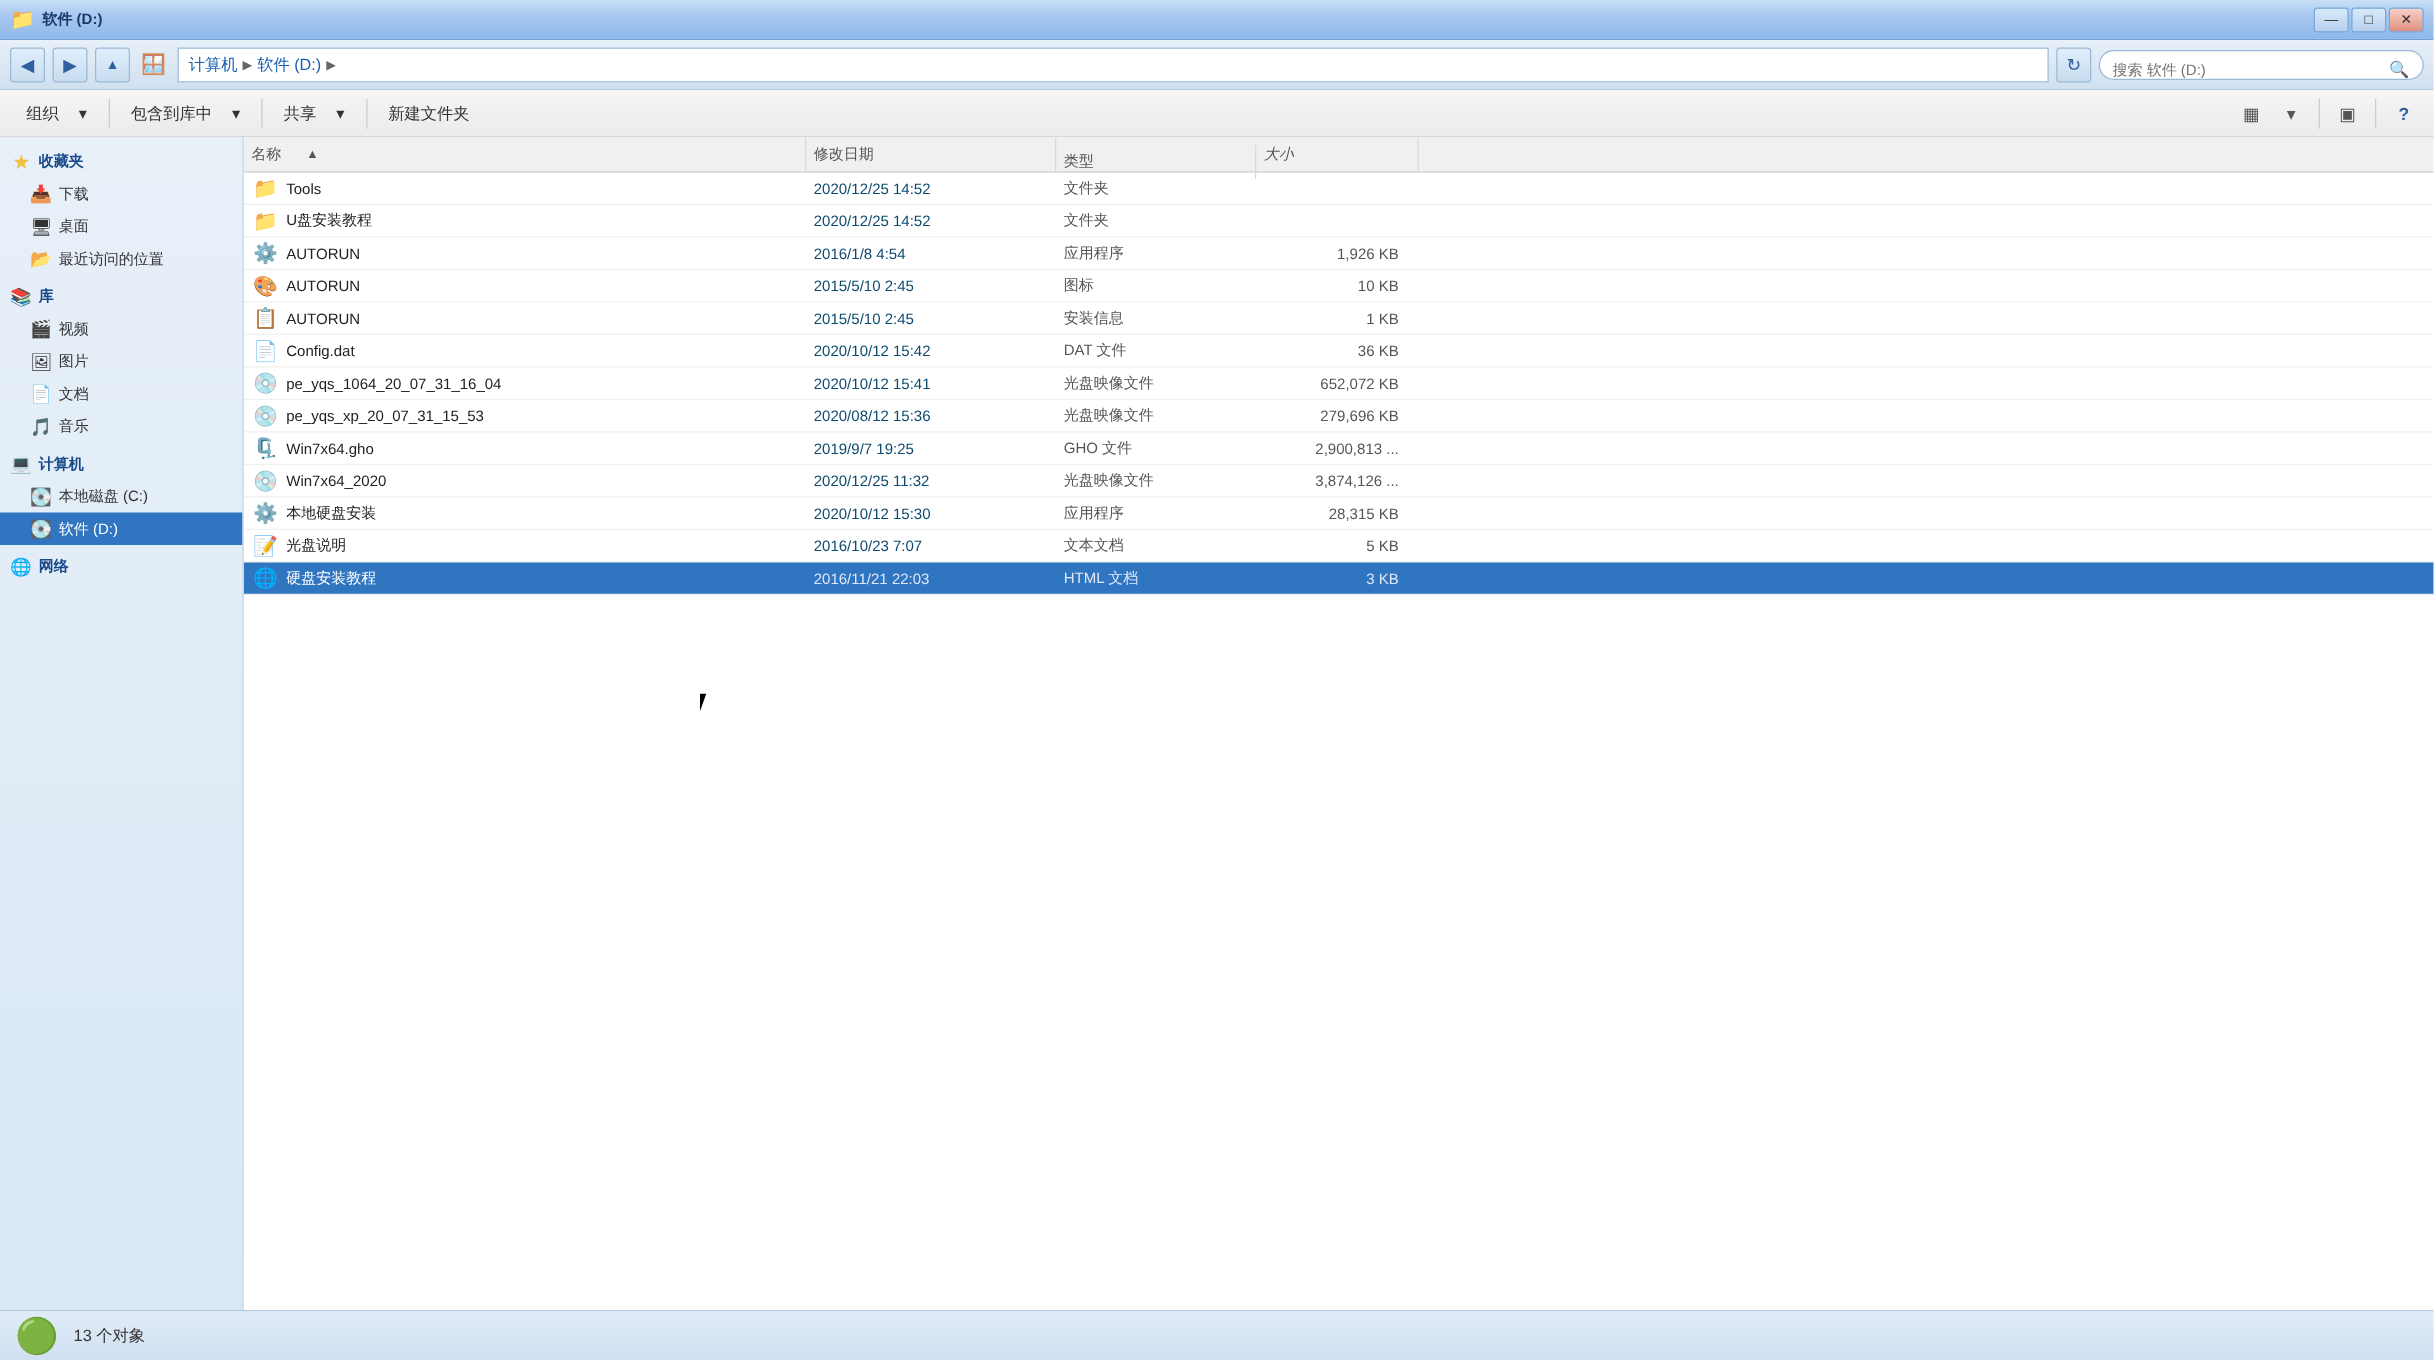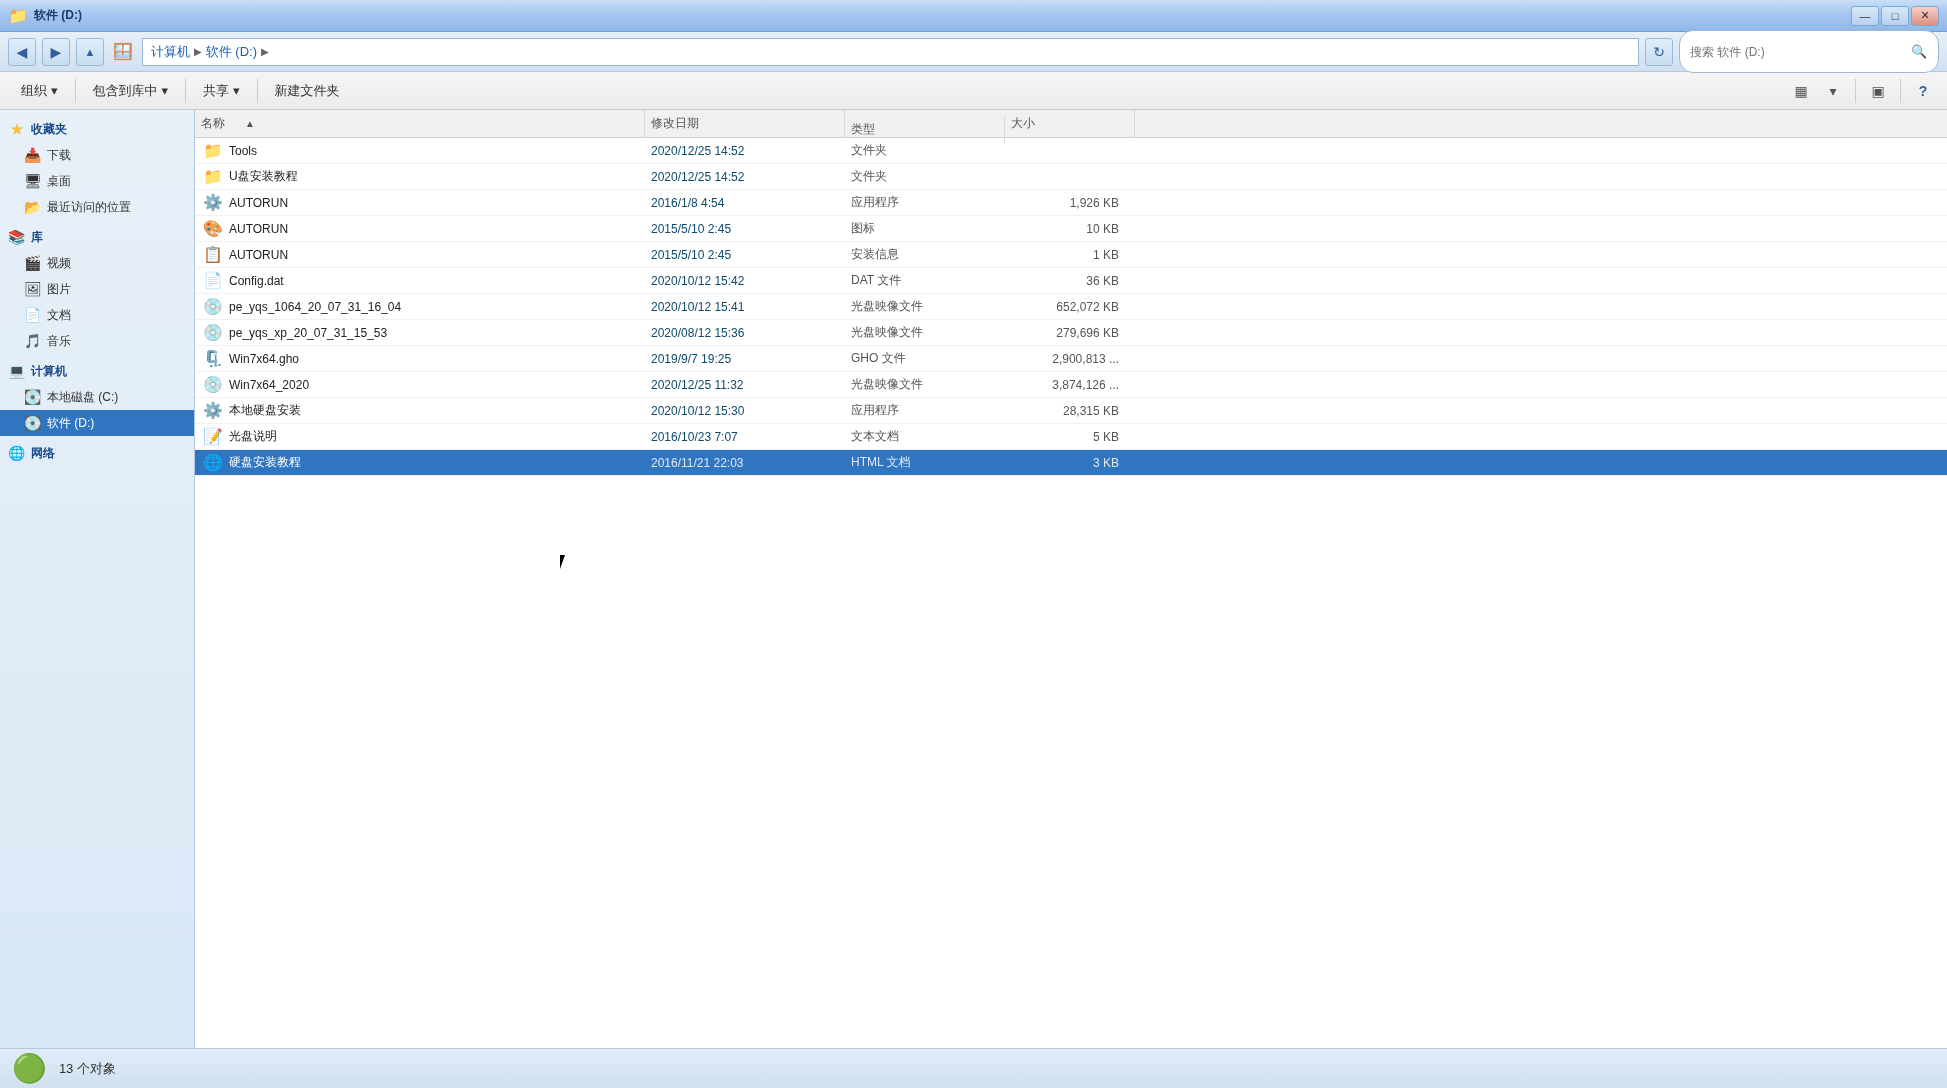--- a/index.html
+++ b/index.html
@@ -108,26 +108,26 @@
       background: linear-gradient(to bottom, #e0eefc, #c8ddf0);
       display: flex;
       align-items: center;
       justify-content: center;
       cursor: pointer;
       font-size: 14px;
       color: #3060a0;
     }
     .search-box {
       width: 260px;
-      height: 43px;
+      height: 24px;
       border: 1px solid #9ab8d8;
       border-radius: 14px;
       background: white;
       display: flex;
-      align-items: center;
+      align-items: flex-end;
       padding: 0 10px;
       gap: 6px;
     }
     .search-input {
       flex: 1;
       border: none;
       outline: none;
       font-size: 12px;
       color: #666;
       background: transparent;
@@ -150,21 +150,21 @@
     }
     .toolbar-btn {
       height: 30px;
       padding: 0 10px;
       border: 1px solid transparent;
       border-radius: 3px;
       background: transparent;
       cursor: pointer;
       display: flex;
       align-items: center;
-      gap: 4px;
+      gap: 16px;
       font-size: 13px;
       color: #333;
     }
     .toolbar-sep {
       width: 1px;
       height: 24px;
       background: #ccc;
       margin: 0 4px;
     }
     .toolbar-right {
@@ -254,21 +254,21 @@
       background: #f0f0f0;
       border-bottom: 1px solid #d0d0d0;
       font-size: 12px;
       color: #555;
       font-weight: normal;
       cursor: pointer;
     }
     .col-name { width: 450px; padding-left: 30px; gap: 16px; }
     .col-date { width: 200px; }
     .col-type { width: 160px; margin-top: 11px; }
-    .col-size { width: 130px; text-align: right; padding-right: 16px; }
+    .col-size { width: 130px; text-align: right; padding-right: 16px; font-style: italic; }
     .col-header {
       display: flex;
       align-items: center;
       height: 100%;
       padding: 0 6px;
       border-right: 1px solid #d8d8d8;
     }
 
     .file-row {
       display: flex;

